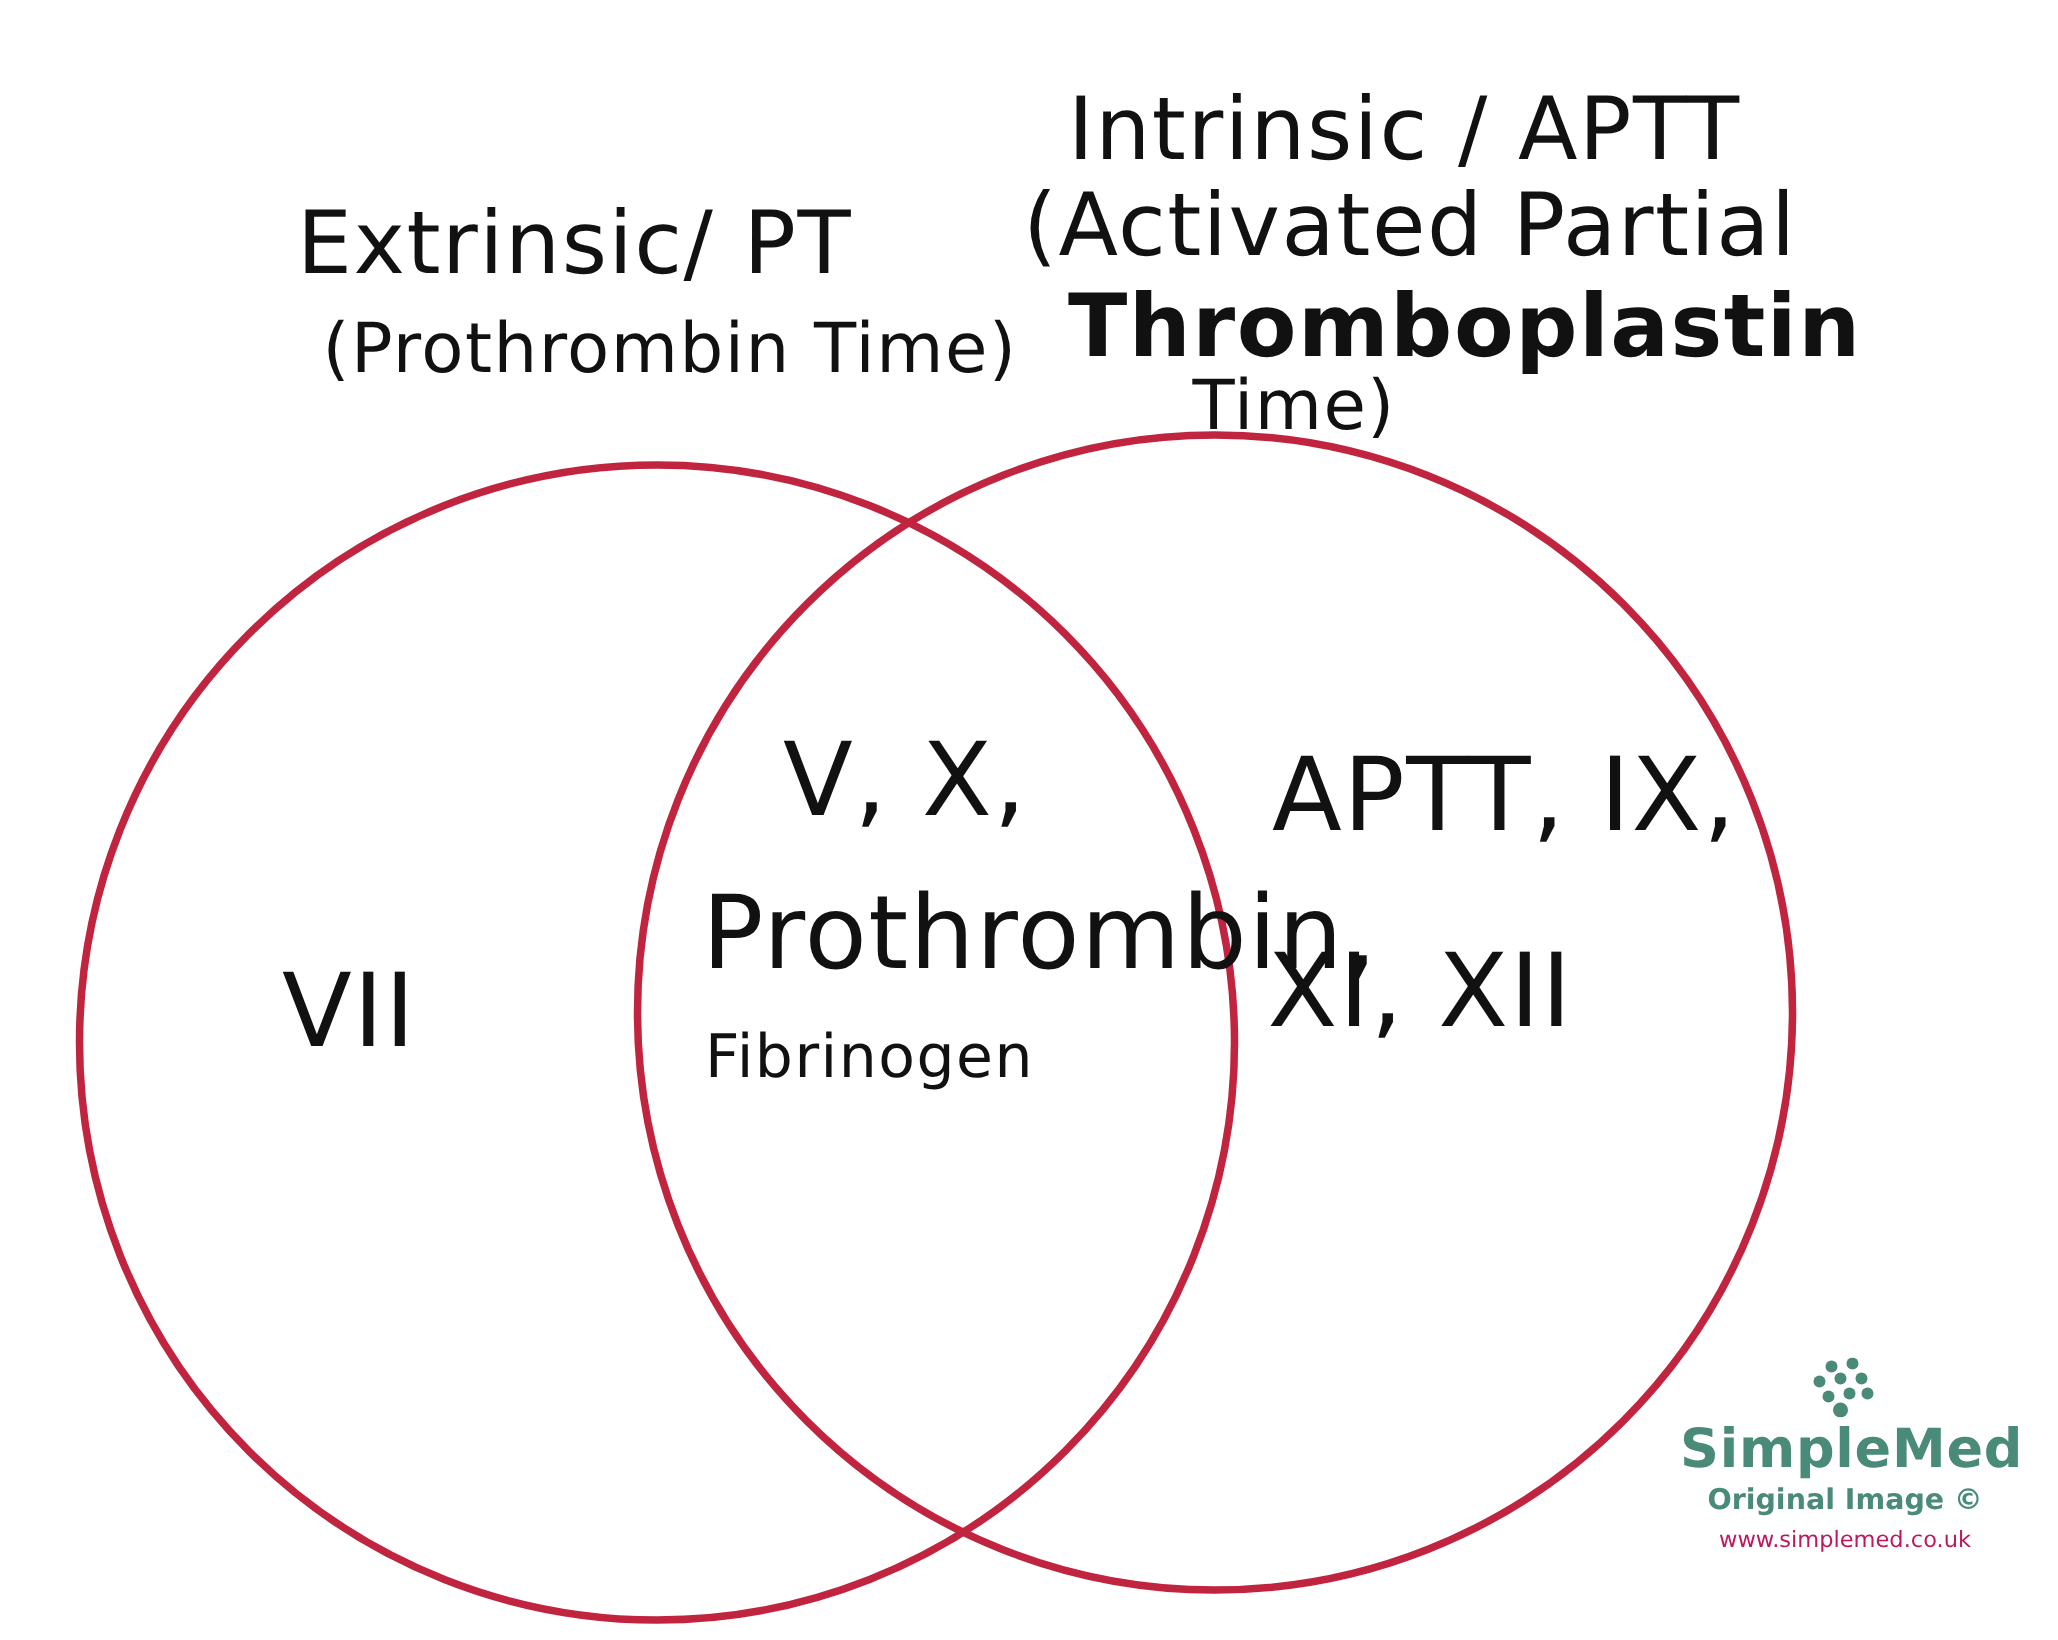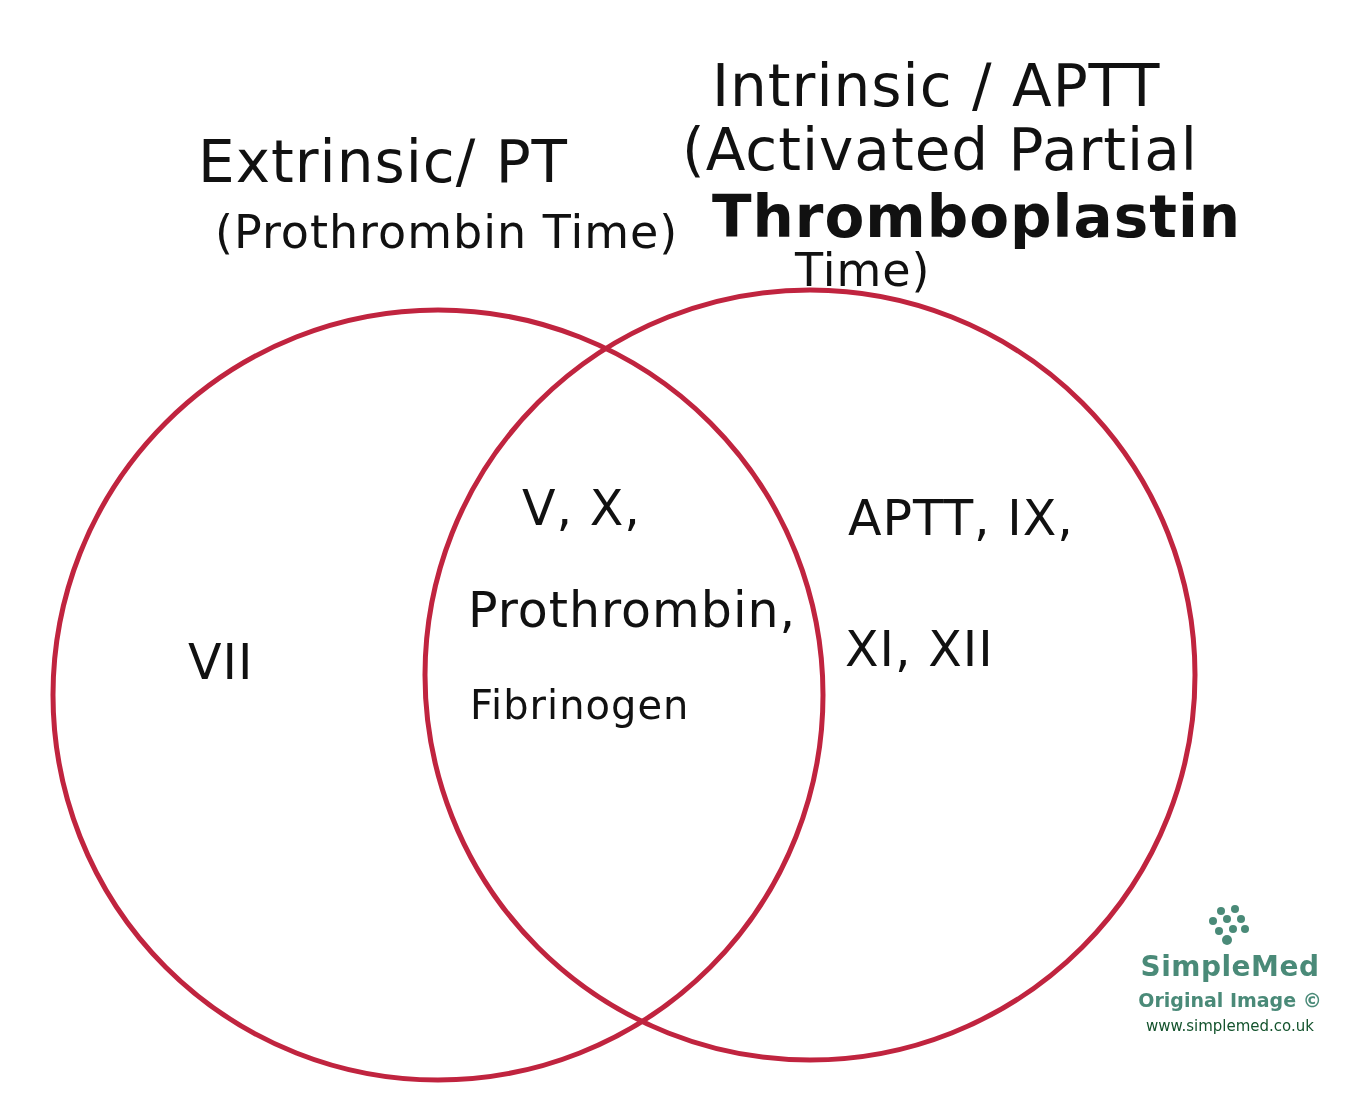--- a/index.html
+++ b/index.html
@@ -1,25 +1,25 @@
 <!DOCTYPE html>
 <html><head>
 <meta charset="utf-8">
 <style>
   html, body { margin:0; padding:0; background:#ffffff; }
   body { width:1372px; height:1093px; position:relative; overflow:hidden; font-family:"DejaVu Sans", sans-serif; }
   svg.venn { position:absolute; left:0; top:0; }
   .hand { position:absolute; color:#111; font-family:"DejaVu Sans", sans-serif; font-weight:400; white-space:nowrap; letter-spacing:1px; }
   .title-l1 { font-size:58px; }
   .title-l2 { font-size:46px; }
-  .region { font-size:49px; line-height:1.25; }
+  .region { font-size:68px; line-height:1.25; }
   .logo { position:absolute; left:1120px; top:905px; width:220px; text-align:center; color:#4a8a78; }
-  .logo .brand { font-family:"DejaVu Sans", sans-serif; font-weight:bold; font-size:28px; letter-spacing:0.5px; line-height:40px; }
+  .logo .brand { font-family:"DejaVu Sans", sans-serif; font-weight:bold; font-size:36px; letter-spacing:0.5px; line-height:40px; }
   .logo .sub { font-family:"DejaVu Sans", sans-serif; font-weight:bold; font-size:19px; line-height:26px; }
-  .logo .url { font-family:"DejaVu Sans", sans-serif; font-size:15px; color:#14532d; line-height:26px; }
+  .logo .url { font-family:"DejaVu Sans", sans-serif; font-size:15px; color:#be185d; line-height:26px; }
   .logo .mark { display:block; margin:0 auto 2px; }
 </style>
 </head>
 <body>
 
 <svg class="venn" width="1372" height="1093">
   <ellipse cx="438" cy="695" rx="385" ry="385" fill="none" stroke="#c0243f" stroke-width="5"></ellipse>
   <ellipse cx="810" cy="675" rx="385" ry="385" fill="none" stroke="#c0243f" stroke-width="5"></ellipse>
 </svg>
 

